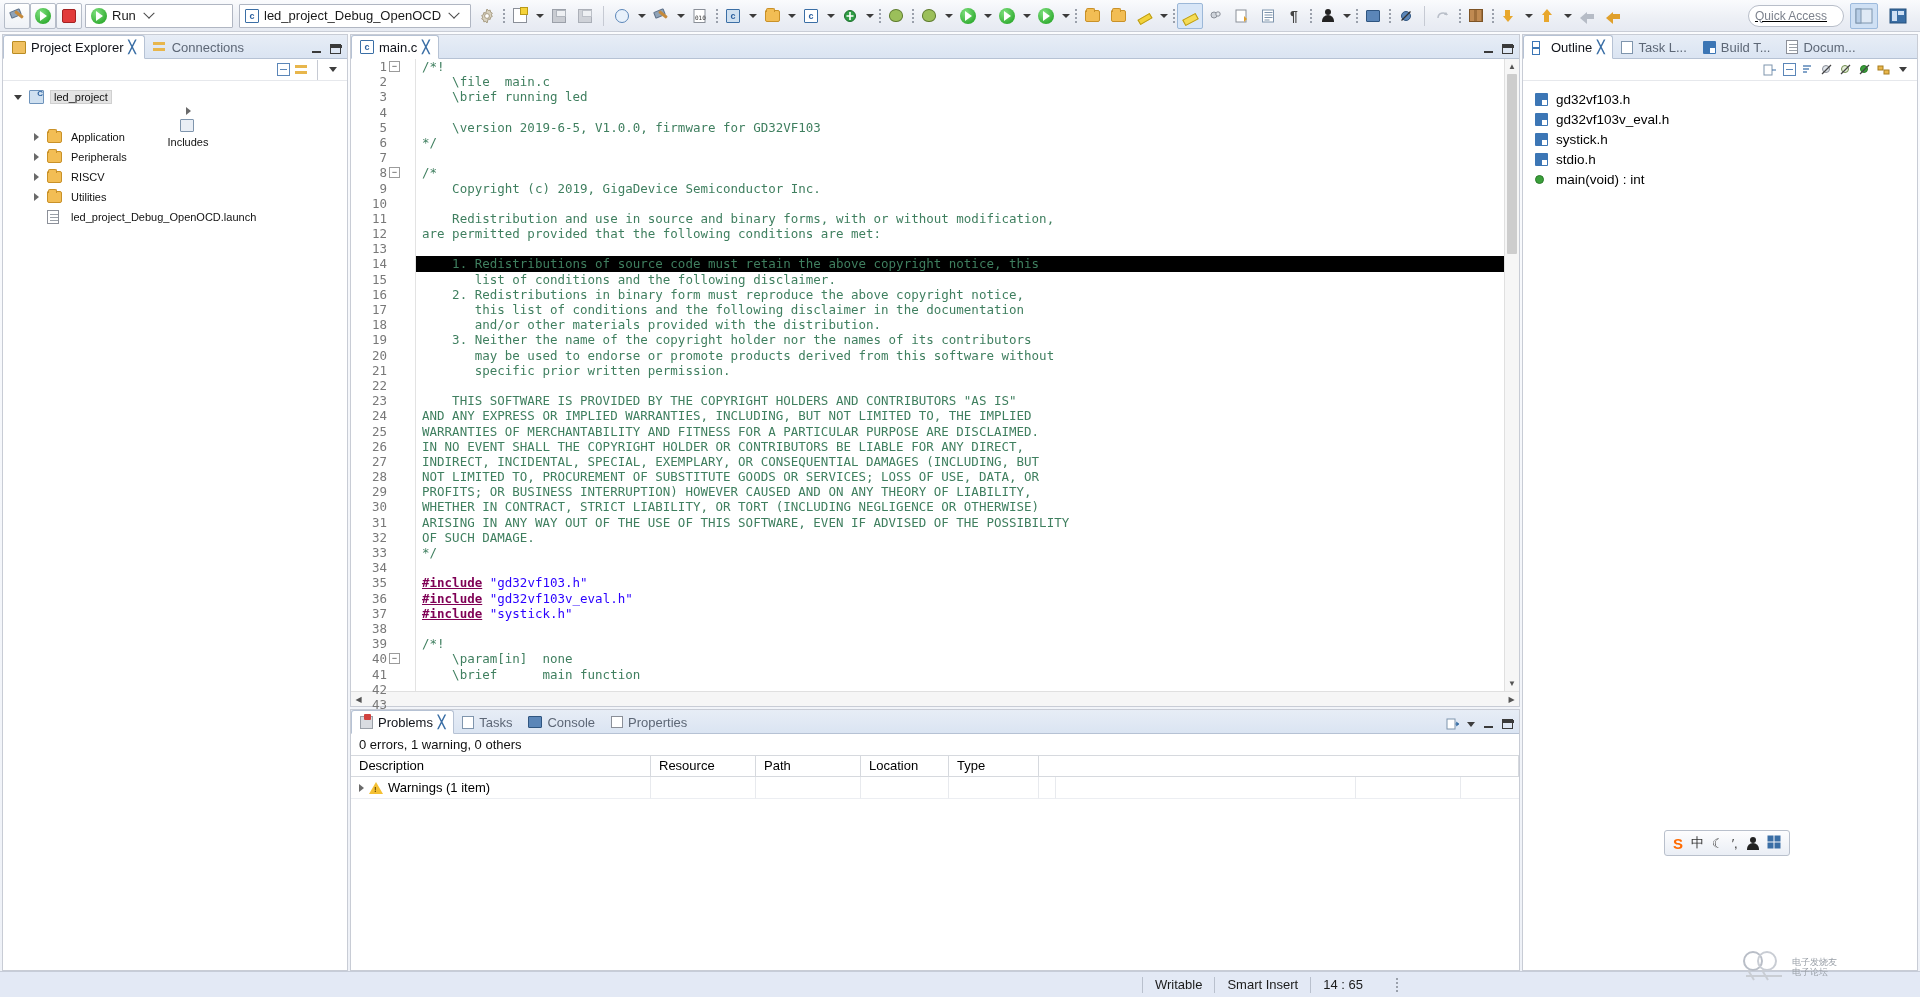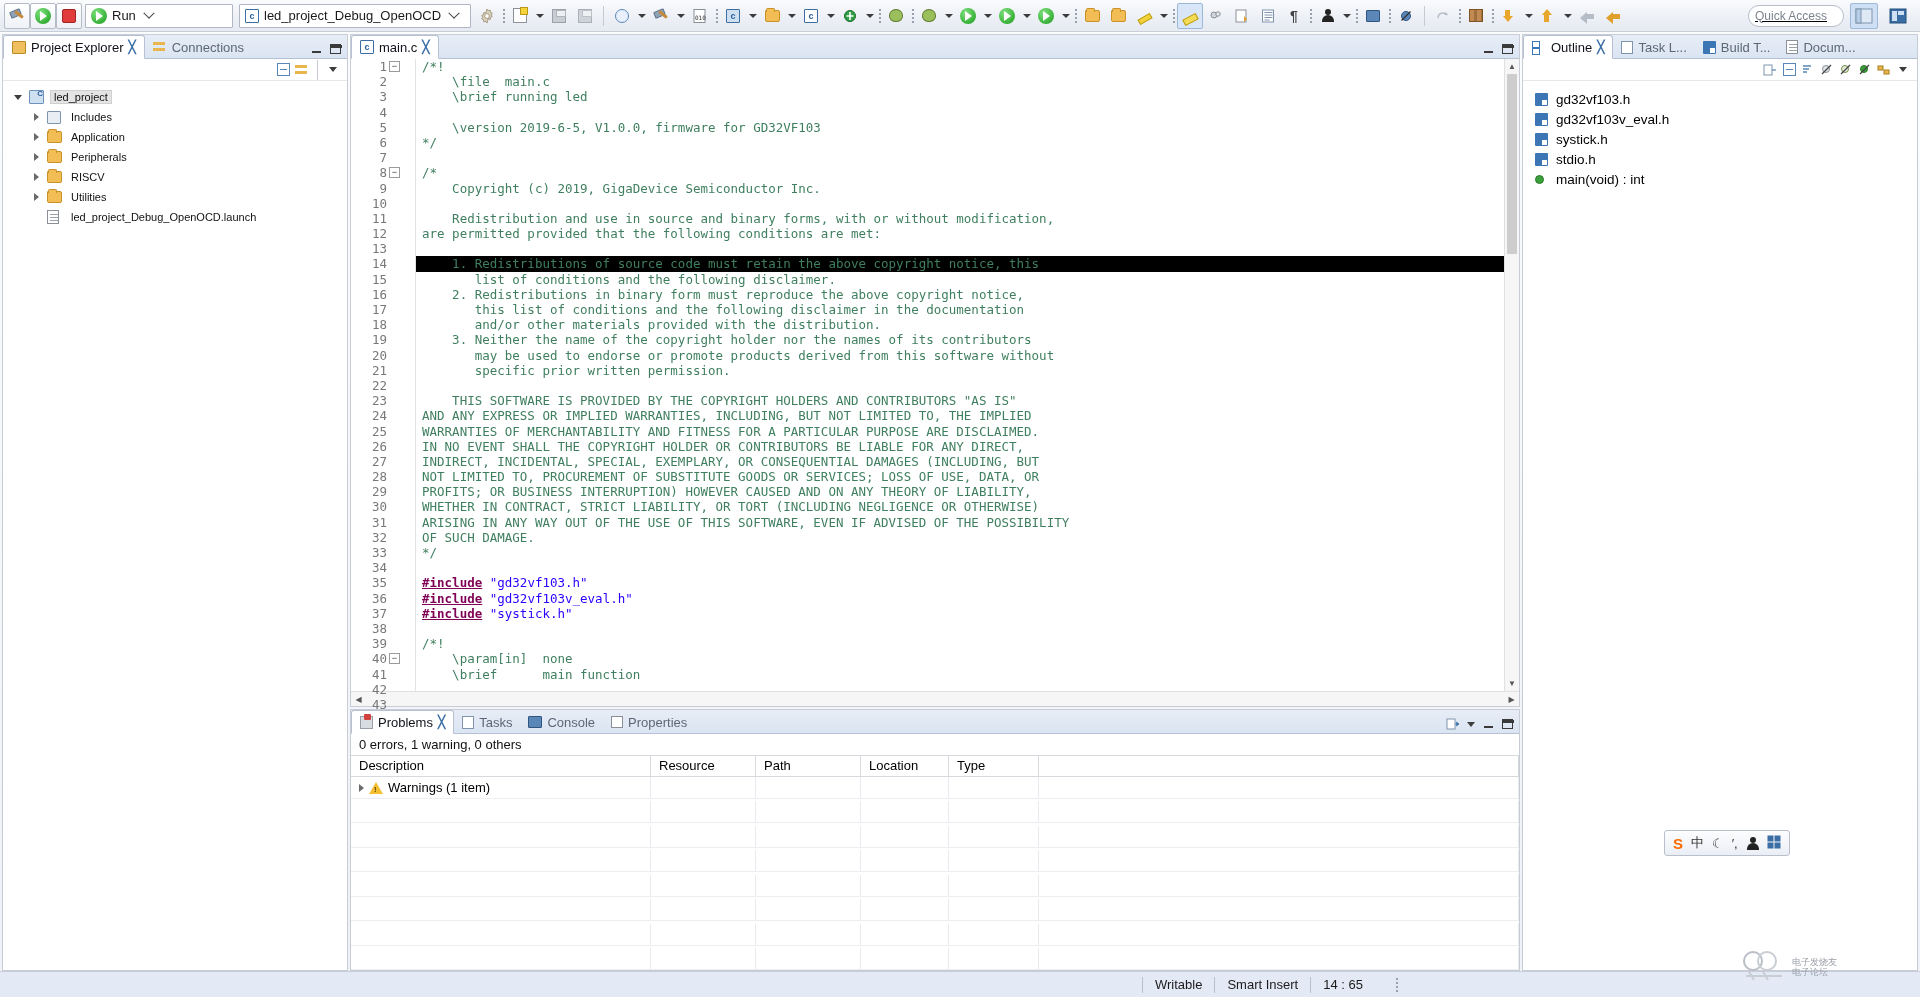--- a/index.html
+++ b/index.html
@@ -116,21 +116,21 @@
   
   #problems-panel { height: 262px; flex: 0 0 262px; }
   .prob-summary { font-size:13px; padding: 3px 8px; color:#111; }
   .ptable { flex:1 1 auto; display:flex; flex-direction:column; min-height:0; overflow:hidden;}
   .phead { display:flex; height:22px; border-top:1px solid #d6d9de; border-bottom:1px solid #d6d9de;
            background:#fff;}
   .phead > div { border-right:1px solid #d6d9de; font-size:13px; padding: 2px 8px; position:relative;}
   .prow { display:flex; height:22px; }
   .prow > div { border-right:1px solid #e8eaee; border-bottom:1px solid #e8eaee;
                 font-size:13px; padding: 2px 8px; display:flex; align-items:center; gap:5px;}
-  .pfill { flex:1 1 auto; display:flex; flex-direction:column;justify-content:space-between;}
+  .pfill { flex:1 1 auto; display:flex; flex-direction:row;}
   .pfill .prow > div { border-bottom:1px solid #eceef2;}
   .col-desc{ width: 300px; flex:0 0 300px;}
   .col-res { width: 105px; flex:0 0 105px;}
   .col-path{ width: 105px; flex:0 0 105px;}
   .col-loc { width: 88px; flex:0 0 88px;}
   .col-type{ width: 90px; flex:0 0 90px;}
   .col-rest{ flex:1 1 auto; }
 
   
   #outline-area { width: 396px; flex: 0 0 396px; display:flex; flex-direction:column; }
@@ -530,21 +530,21 @@
       <div class="tree" id="pe-tree">
           <div class="tnode sel" style="padding-left: 8px;">
             <span class="twist">
               <span class="chev-d"></span>
             </span>
             <span style="display: inline-flex; align-items: center; width: 17px;">
               <span class="ic proj-ic"></span>
             </span>
             <span class="tlabel">led_project</span>
           </div>
-          <div class="tnode" style="padding-left: 26px;">
+          <div class="tnode" style="padding-left: 26px; flex-direction: column;">
             <span class="twist">
               <span class="chev-r"></span>
             </span>
             <span style="display: inline-flex; align-items: center; width: 17px;">
               <span class="ic incl-ic"></span>
             </span>
             <span class="tlabel">Includes</span>
           </div>
           <div class="tnode" style="padding-left: 26px;">
             <span class="twist">

